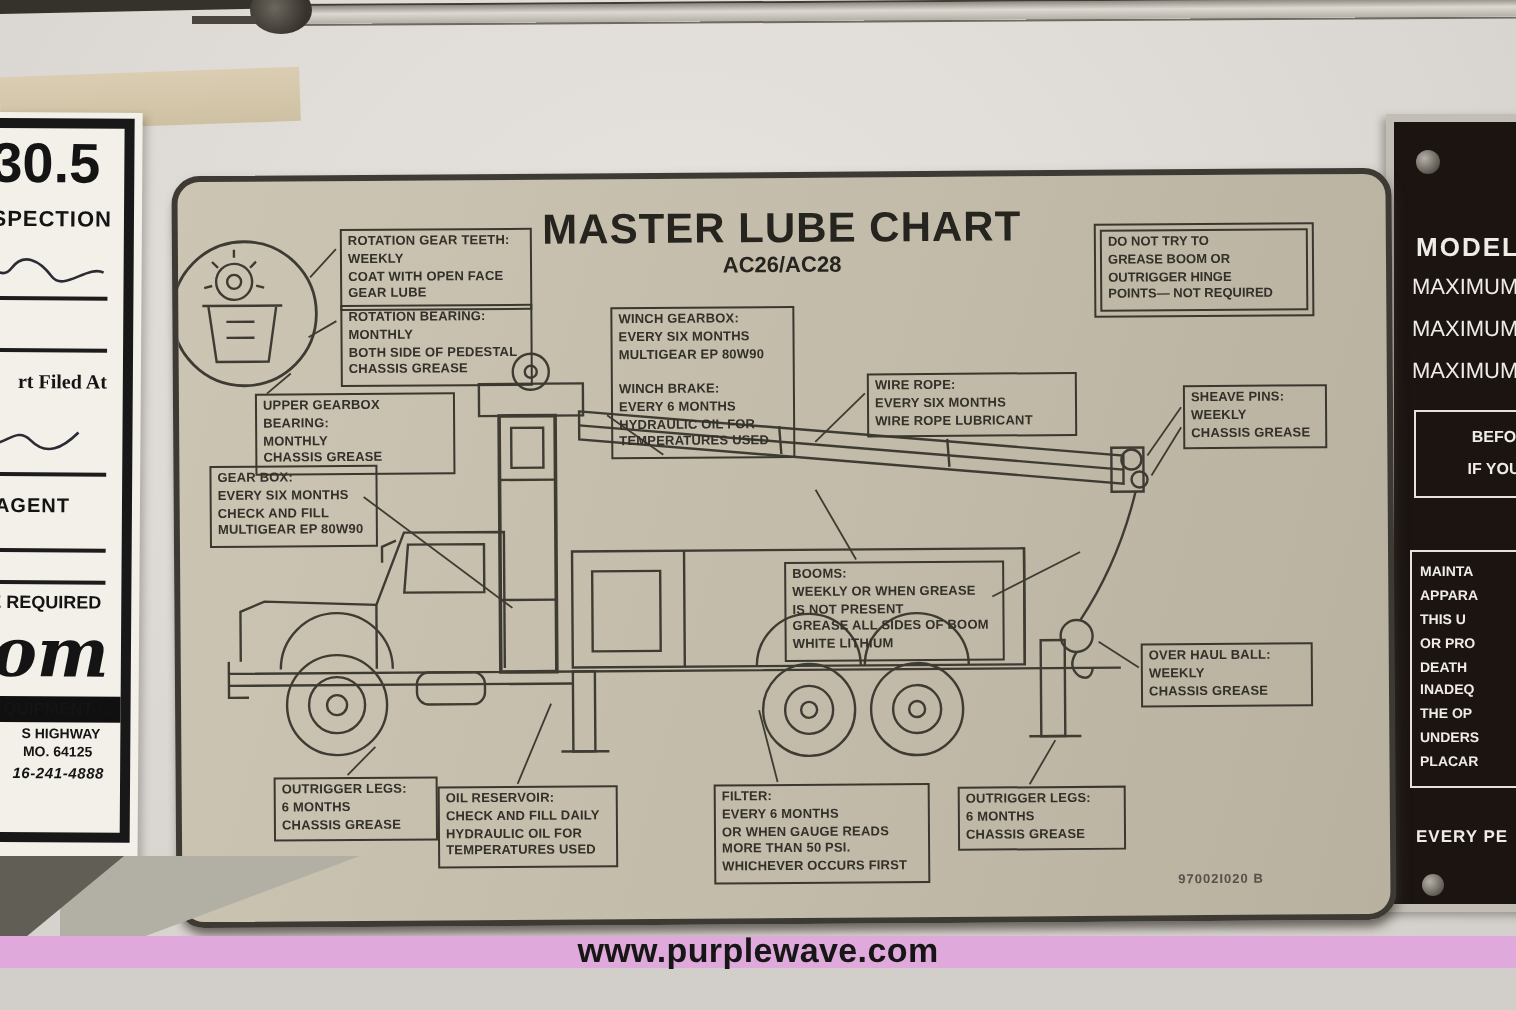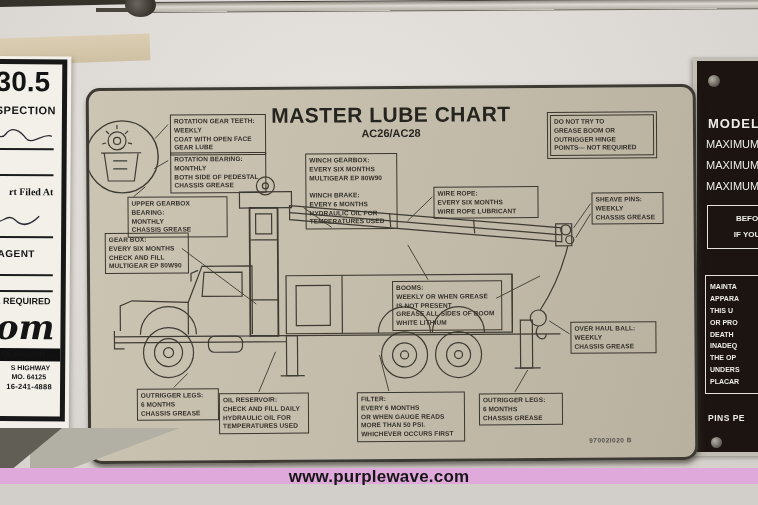--- a/index.html
+++ b/index.html
@@ -33,21 +33,21 @@
   .pn-filed{top:122px;right:8px;font-weight:bold;font-size:10px;font-family:Liberation Serif, serif;}
   .pn-agent{top:184px;right:26px;font-weight:bold;font-size:10px;letter-spacing:.5px;}
   .pn-req{top:232px;right:10px;font-weight:bold;font-size:9px;}
   .pn-tom{top:246px;right:6px;font-family:"DejaVu Serif",serif;font-style:italic;
           font-weight:bold;font-size:34px;line-height:1;}
   .pn-bar{top:284px;left:0;right:0;height:13px;background:#101010;color:#f4f2ec;
           text-align:right;font-weight:bold;font-size:8.5px;line-height:13px;padding-right:4px;}
   .pn-bar-suffix{font-size:5px;font-weight:bold;}
   .pn-a1{top:300px;right:10px;font-weight:bold;font-size:7px;}
   .pn-a2{top:309px;right:14px;font-weight:bold;font-size:7px;}
-  .pn-ph{top:318px;right:8px;font-weight:bold;font-size:7.5px;letter-spacing:.3px;}
+  .pn-ph{top:318px;right:8px;font-weight:bold;font-size:7.5px;letter-spacing:.3px;font-style:italic;}
 
   
   .right-plate{left:693px;top:57px;width:70px;height:391px;background:#1b1411;
                border:4px solid #c2beb6;border-right:none;overflow:hidden;
                box-shadow:-2px 2px 4px rgba(70,65,55,.4);color:#efece6;}
   .rivet{left:11px;top:14px;width:12px;height:12px;border-radius:50%;
          background:radial-gradient(circle at 35% 35%, #b5b0a7, #55514a 75%);}
   .rp-model{top:55px;left:11px;font-weight:bold;font-size:13px;letter-spacing:1px;}
   .rp-max{top:73px;left:9px;font-weight:normal;font-size:11px;line-height:1.9;white-space:pre-line;}
   .rp-box1{top:144px;left:10px;width:72px;border:1px solid #e6e3dc;padding:5px 3px;
@@ -134,21 +134,21 @@
 IF YOU</div>
   <div class="abs rp-box2">MAINTA
 APPARA
 THIS U
 OR PRO
 DEATH
 INADEQ
 THE OP
 UNDERS
 PLACAR</div>
-  <div class="abs rp-foot">PINS PE</div>
+  <div class="abs rp-foot">EVERY PE</div>
   <div class="abs screw"></div>
 </div>
 
 <div class="abs chart-plate">
   <div class="abs plate-title">MASTER LUBE CHART</div>
   <div class="abs plate-sub">AC26/AC28</div>
 
   <svg class="abs drawing" viewBox="0 0 604 370">
     <g stroke="#3e3b33" fill="none" stroke-width="1.2">
       <circle cx="33" cy="66" r="36" stroke-width="1.4"></circle>

